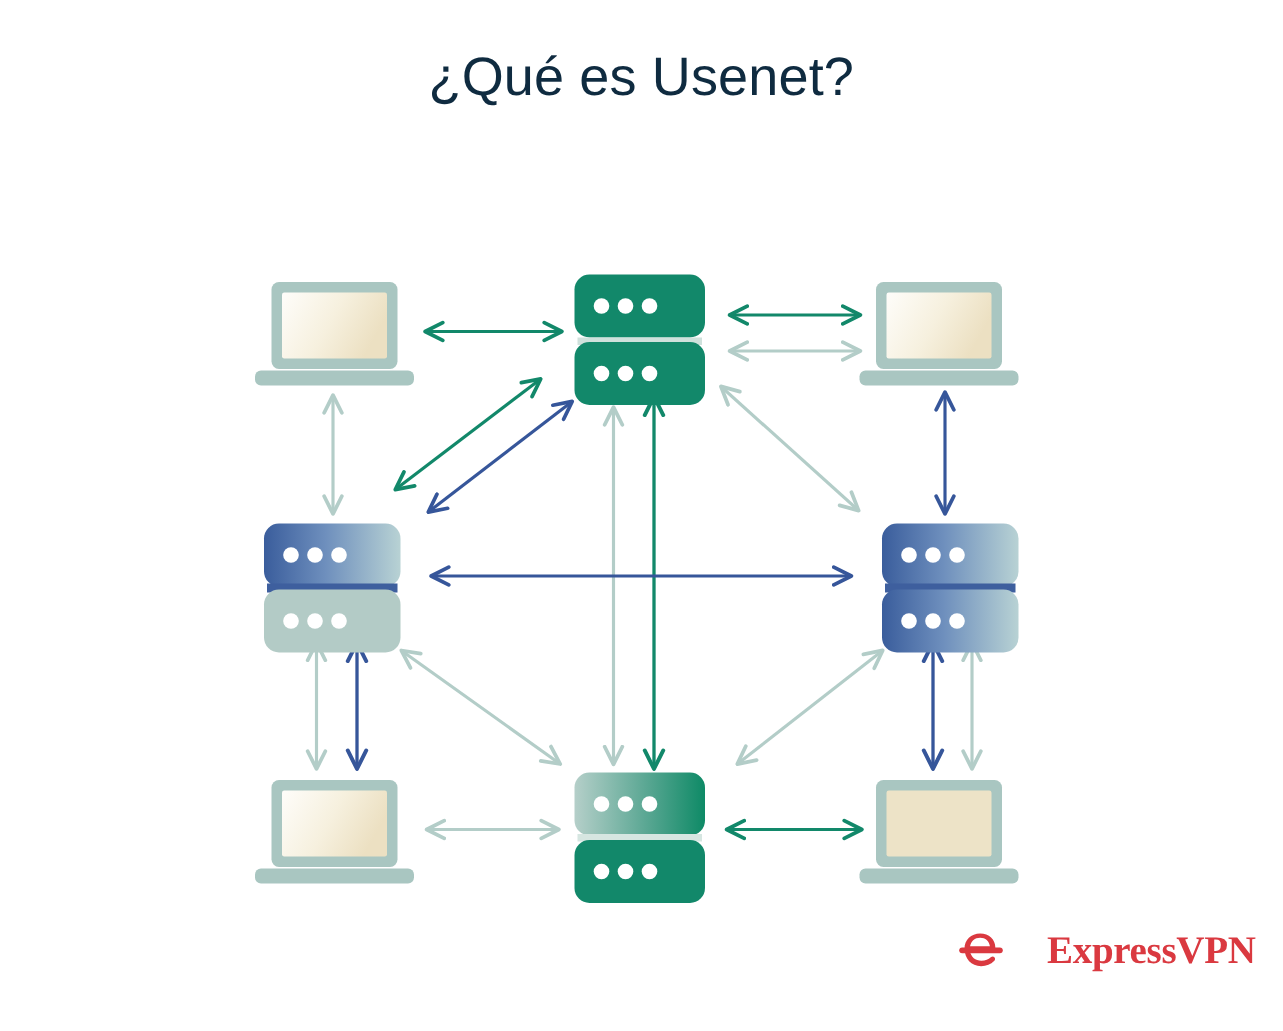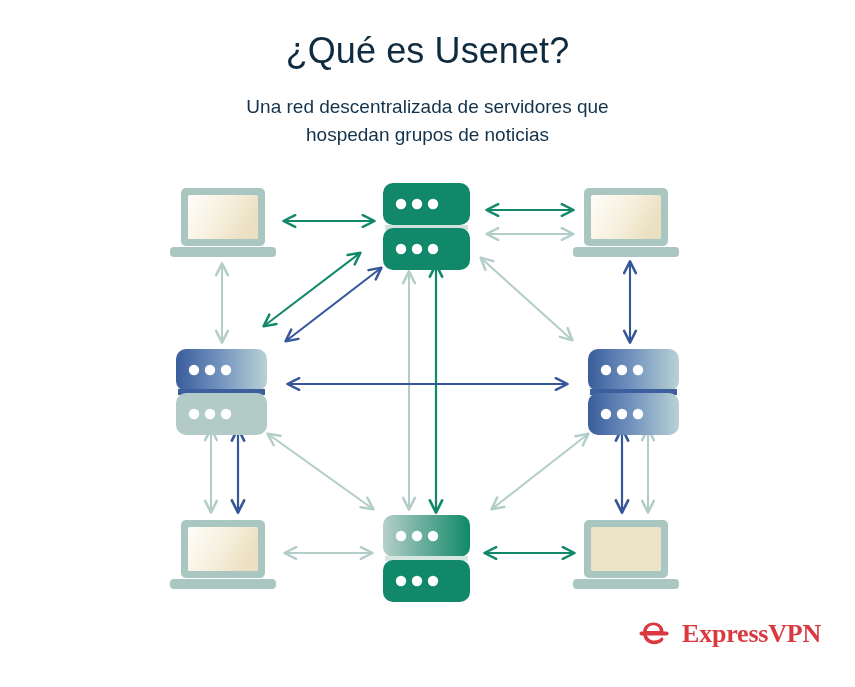--- a/index.html
+++ b/index.html
@@ -54,21 +54,21 @@
     height: 687px;
   }
   .logo {
     position: absolute;
     left: 637px;
     top: 614px;
     width: 165px;
     height: 40px;
     display: flex;
     align-items: center;
-    gap: 11px;
+    gap: 27px;
   }
   .logo-mark {
     width: 34px;
     height: 34px;
     flex: 0 0 auto;
   }
   .logo-text {
     font-family: "Liberation Serif", serif;
     font-size: 26px;
     font-weight: 700;
@@ -78,24 +78,20 @@
     white-space: nowrap;
   }
 </style>
 </head>
 <body>
 
 <div id="infographic">
 
   <div class="title">¿Qué es Usenet?</div>
 
-  <div class="subtitle">
-    <span>Una red descentralizada de servidores que</span>
-    <span>hospedan grupos de noticias</span>
-  </div>
 
   <svg id="diagram" viewBox="0 0 855 687">
     <defs>
 
       <linearGradient id="gradBlue" x1="0" y1="0" x2="1" y2="0">
         <stop offset="0%" stop-color="#3a5d9c"></stop>
         <stop offset="45%" stop-color="#6e8fbd"></stop>
         <stop offset="100%" stop-color="#b8d2d4"></stop>
       </linearGradient>
       <linearGradient id="gradGreen" x1="0" y1="0" x2="1" y2="0">

